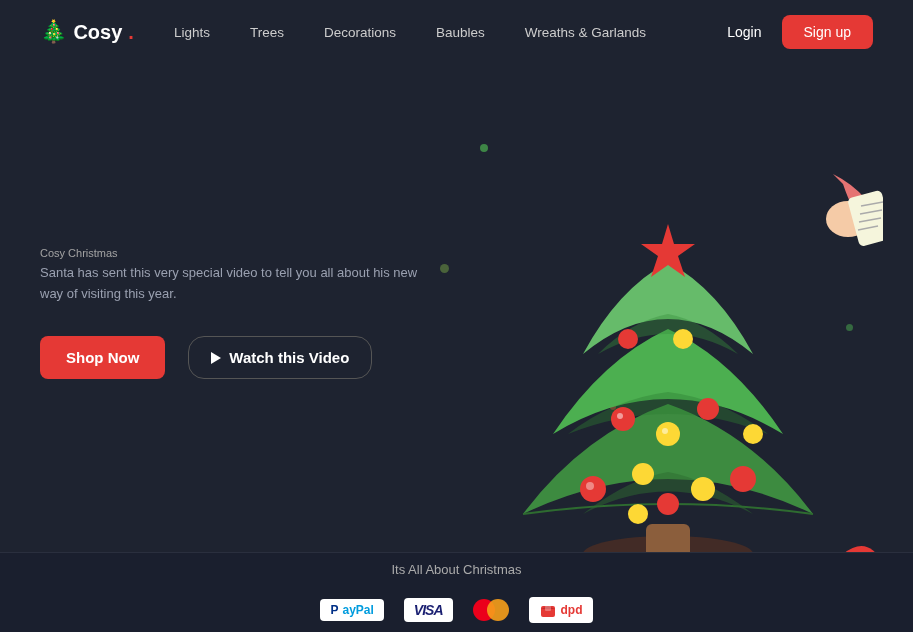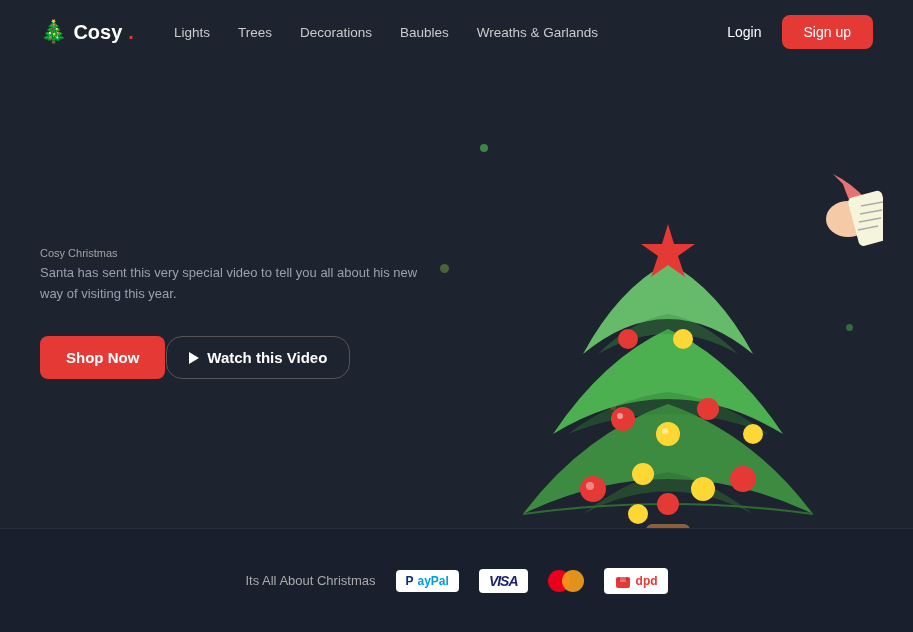--- a/index.html
+++ b/index.html
@@ -33,21 +33,21 @@
     }
     .logo-icon {
       font-size: 22px;
     }
     .logo-dot {
       color: #e53935;
       font-weight: 900;
     }
     .nav-links {
       display: flex;
-      gap: 28px;
+      gap: 40px;
       flex: 1;
     }
     .nav-link {
       font-size: 13.5px;
       color: #ccc;
       cursor: pointer;
       transition: color 0.2s;
     }
     .nav-right {
       display: flex;
@@ -98,21 +98,21 @@
     }
     .hero-desc {
       font-size: 13px;
       color: #9aa0b0;
       max-width: 380px;
       line-height: 1.6;
       margin-bottom: 32px;
     }
     .hero-buttons {
       display: flex;
-      gap: 1px;
+      gap: 23px;
       align-items: flex-start;
     }
     .shop-now-btn {
       background: #e53935;
       color: #fff;
       border: none;
       border-radius: 8px;
       padding: 13px 26px;
       font-size: 15px;
       font-weight: 700;
@@ -145,24 +145,24 @@
       position: absolute;
       border-radius: 50%;
     }
 
     
     .footer-strip {
       position: absolute;
       bottom: 0;
       left: 0;
       right: 0;
-      height: 104px;
+      height: 80px;
       background: #1a1f2e;
       display: flex;
-      flex-direction: row;
+      flex-direction: column;
       align-items: center;
       justify-content: center;
       gap: 20px;
       border-top: 1px solid #2a2f3e;
     }
     .footer-title {
       font-size: 13px;
       color: #aaa;
       font-weight: 500;
     }

